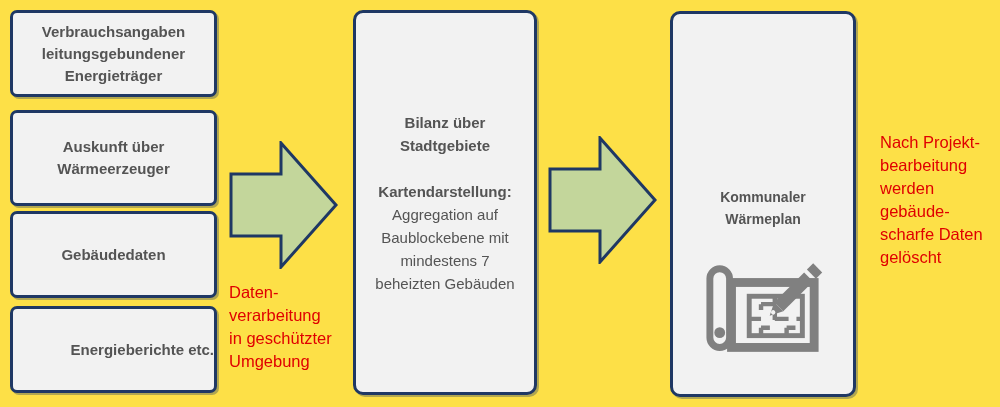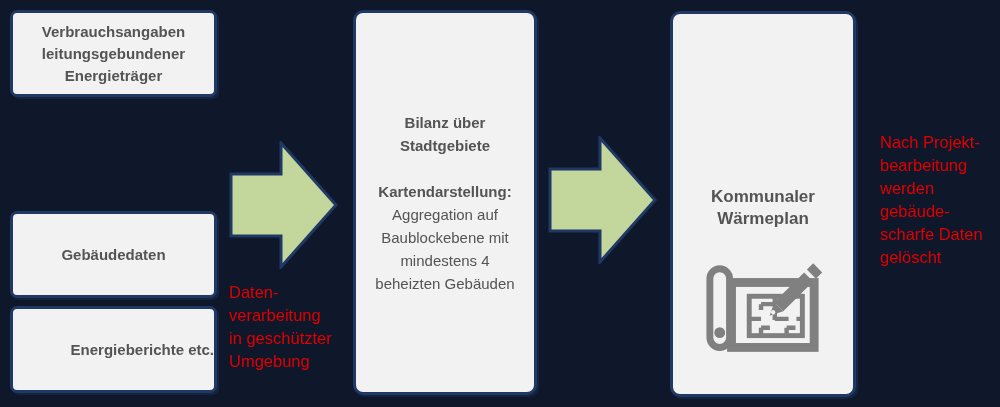--- a/index.html
+++ b/index.html
@@ -1,17 +1,17 @@
 <!DOCTYPE html>
 <html><head>
 <meta charset="utf-8">
 <style>
   html,body { margin:0; padding:0; background:#ffffff; }
   #canvas {
-    position:relative; width:1000px; height:407px; background:#0f172a;
+    position:relative; width:1000px; height:407px; background:#fde047;
     font-family:"Liberation Sans", sans-serif; overflow:hidden;
   }
   .srcbox {
     position:absolute; left:10px; width:207px; box-sizing:border-box;
     background:#f2f2f2; border:3px solid #1f3864; border-radius:7px;
     box-shadow:2px 2px 0 rgba(31,56,100,0.35);
     display:flex; align-items:center; justify-content:center;
     text-align:center; color:#545454; font-weight:bold; font-size:15px;
     line-height:22px; white-space:pre-line;
   }
@@ -30,21 +30,21 @@
     display:flex; flex-direction:column; align-items:center; justify-content:center;
     text-align:center; color:#545454; font-size:15px; line-height:23px;
     white-space:pre-line; padding:4px 8px;
   }
   #process-box .b { font-weight:bold; }
   #process-sub { margin-top:23px; }
 
   #result-box { left:670px; top:11px; width:186px; height:386px; }
   #result-title {
     position:absolute; top:172px; left:0; width:100%; text-align:center;
-    color:#545454; font-weight:bold; font-size:17px; line-height:22px;
+    color:#545454; font-weight:bold; font-size:14px; line-height:22px;
     white-space:pre-line;
   }
   #plan-icon { position:absolute; top:248px; left:50%; transform:translateX(-50%); }
 
   .arrow-svg { position:absolute; }
   #arrow-1 { left:229px; top:141px; }
   #arrow-2 { left:548px; top:136px; }
   .arrow-shape { fill:#c3d69b; stroke:#1f3864; stroke-width:3; stroke-linejoin:miter; }
 
   .rednote {
@@ -60,20 +60,24 @@
 </head>
 <body>
 
 <div id="canvas">
 
   <div class="srcbox" id="srcbox-1">
     <span>Verbrauchsangaben
 leitungsgebundener
 Energieträger</span>
   </div>
+  <div class="srcbox" id="srcbox-2">
+    <span>Auskunft über
+Wärmeerzeuger</span>
+  </div>
   <div class="srcbox" id="srcbox-3">
     <span>Gebäudedaten</span>
   </div>
   <div class="srcbox" id="srcbox-4">
     <span>Energieberichte etc.</span>
   </div>
 
   <svg class="arrow-svg" id="arrow-1" width="110" height="128" viewBox="0 0 110 128">
     <polygon class="arrow-shape" points="2,33 52,33 52,2 107,64 52,126 52,95 2,95"></polygon>
   </svg>
@@ -82,21 +86,21 @@
 verarbeitung
 in geschützter
 Umgebung</div>
 
   <div class="bigbox" id="process-box">
     <div class="b">Bilanz über
 Stadtgebiete</div>
     <div class="b" id="process-sub">Kartendarstellung:</div>
     <div>Aggregation auf
 Baublockebene mit
-mindestens 4
+mindestens 7
 beheizten Gebäuden</div>
   </div>
 
   <svg class="arrow-svg" id="arrow-2" width="110" height="128" viewBox="0 0 110 128">
     <polygon class="arrow-shape" points="2,33 52,33 52,2 107,64 52,126 52,95 2,95"></polygon>
   </svg>
 
   <div class="bigbox" id="result-box">
     <div id="result-title">Kommunaler
 Wärmeplan</div>

